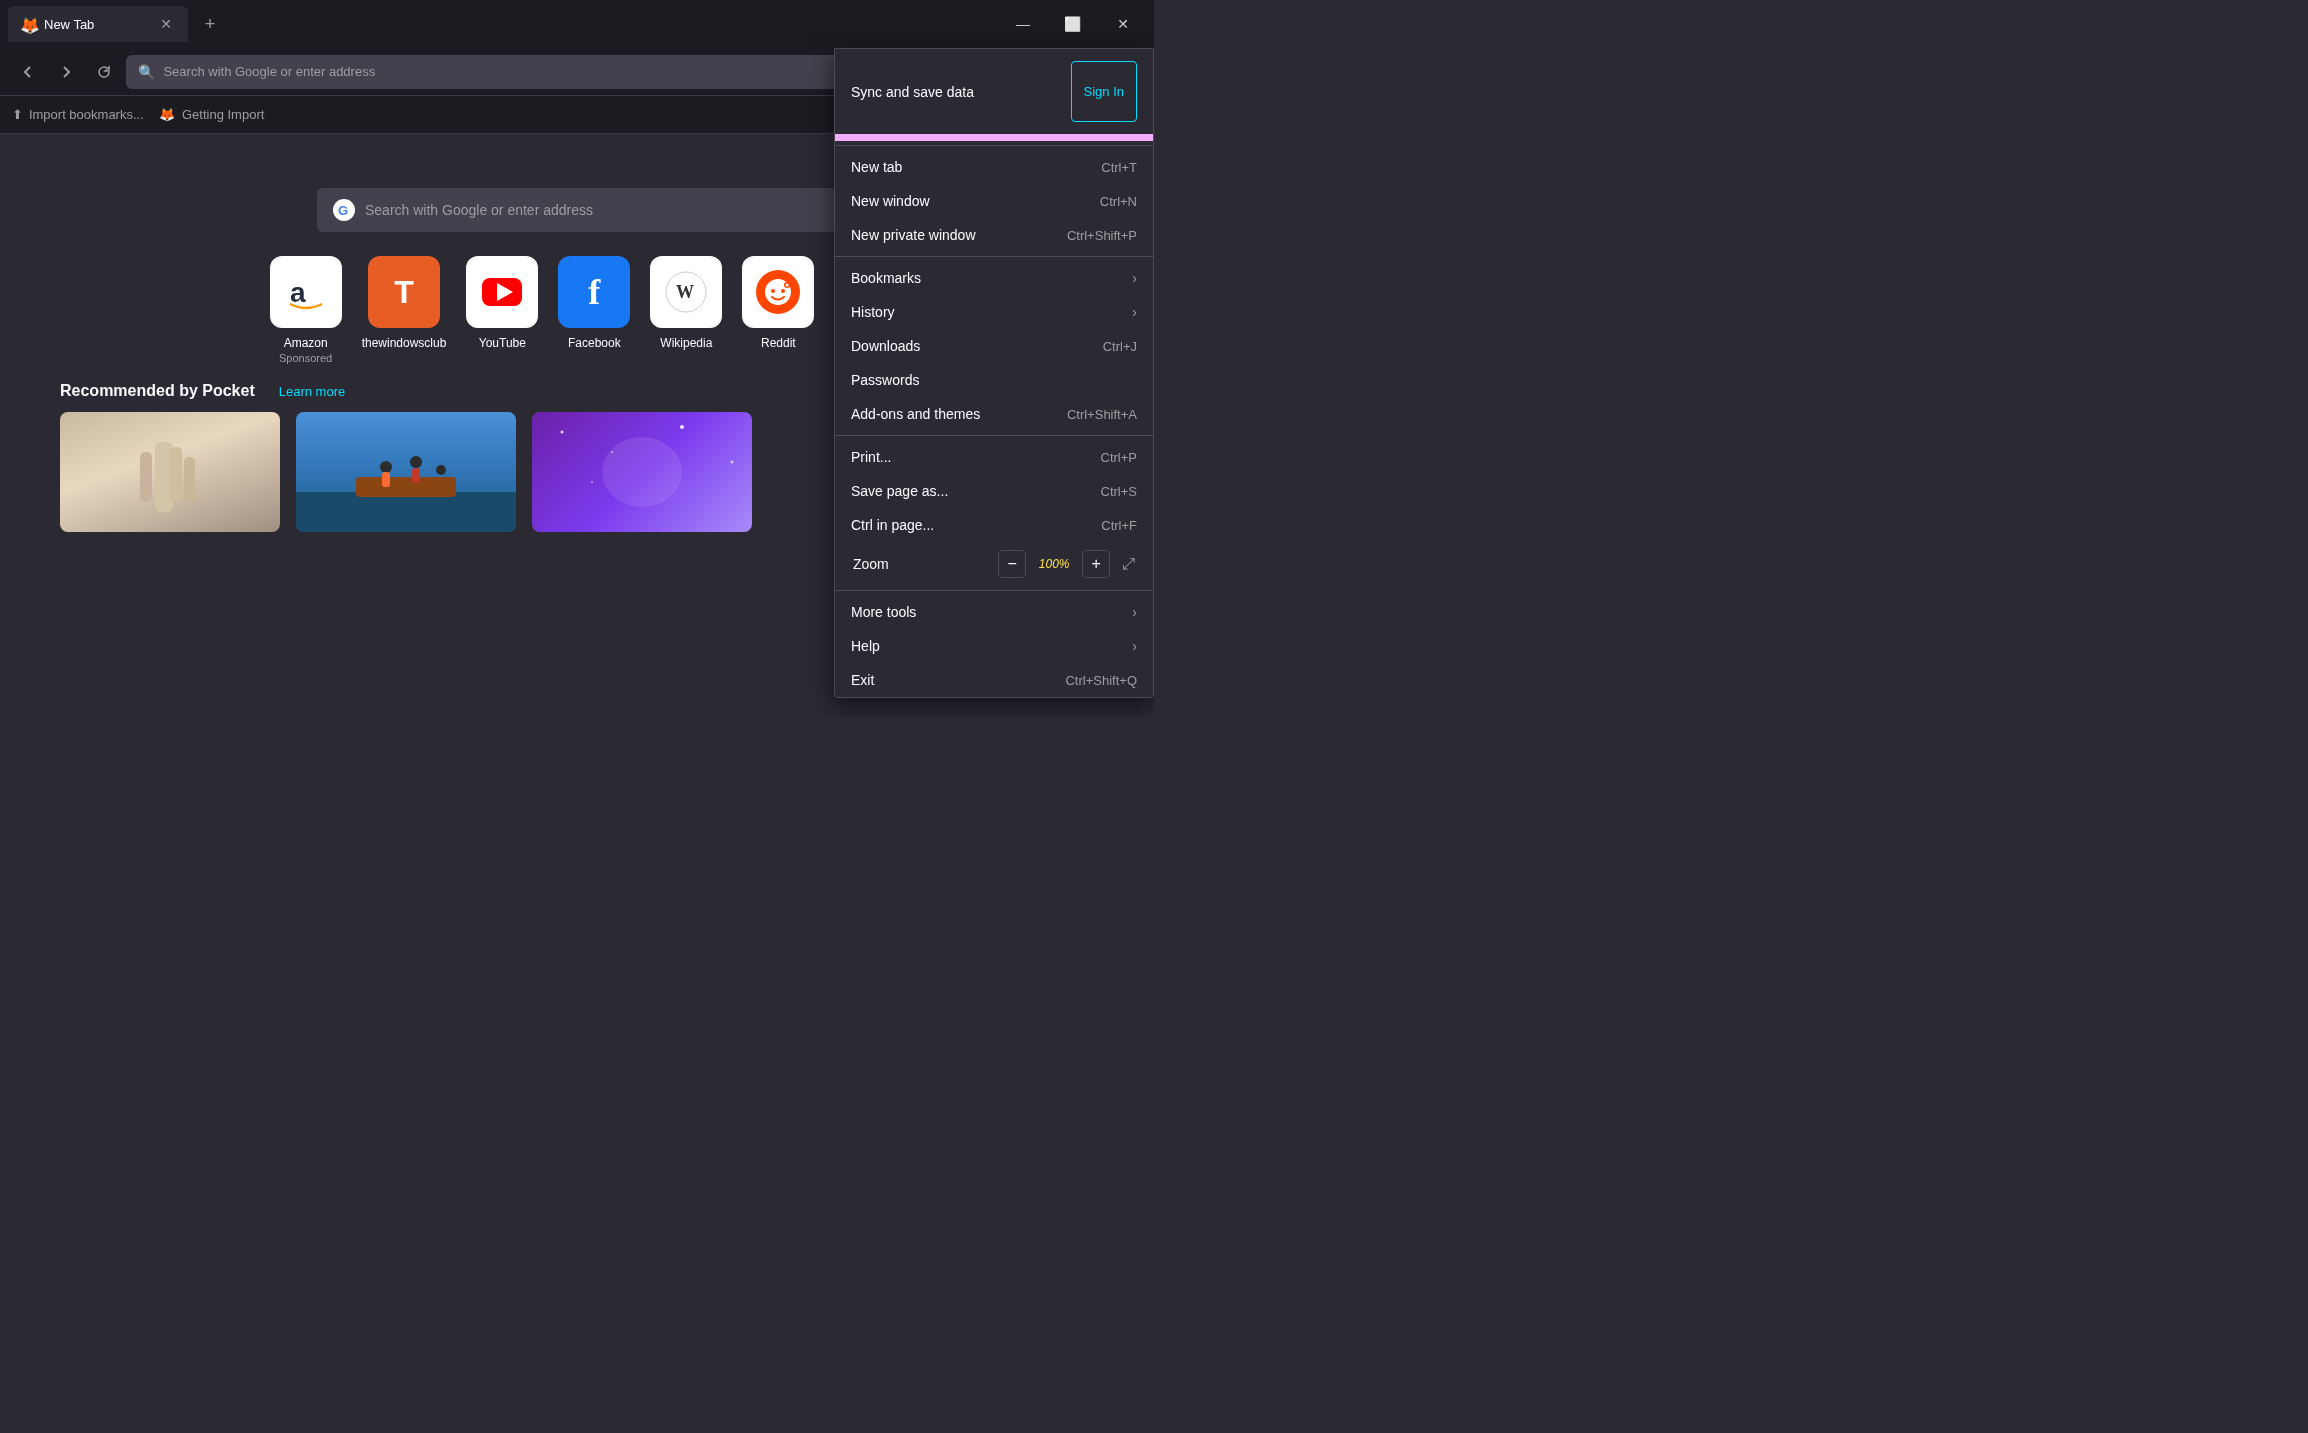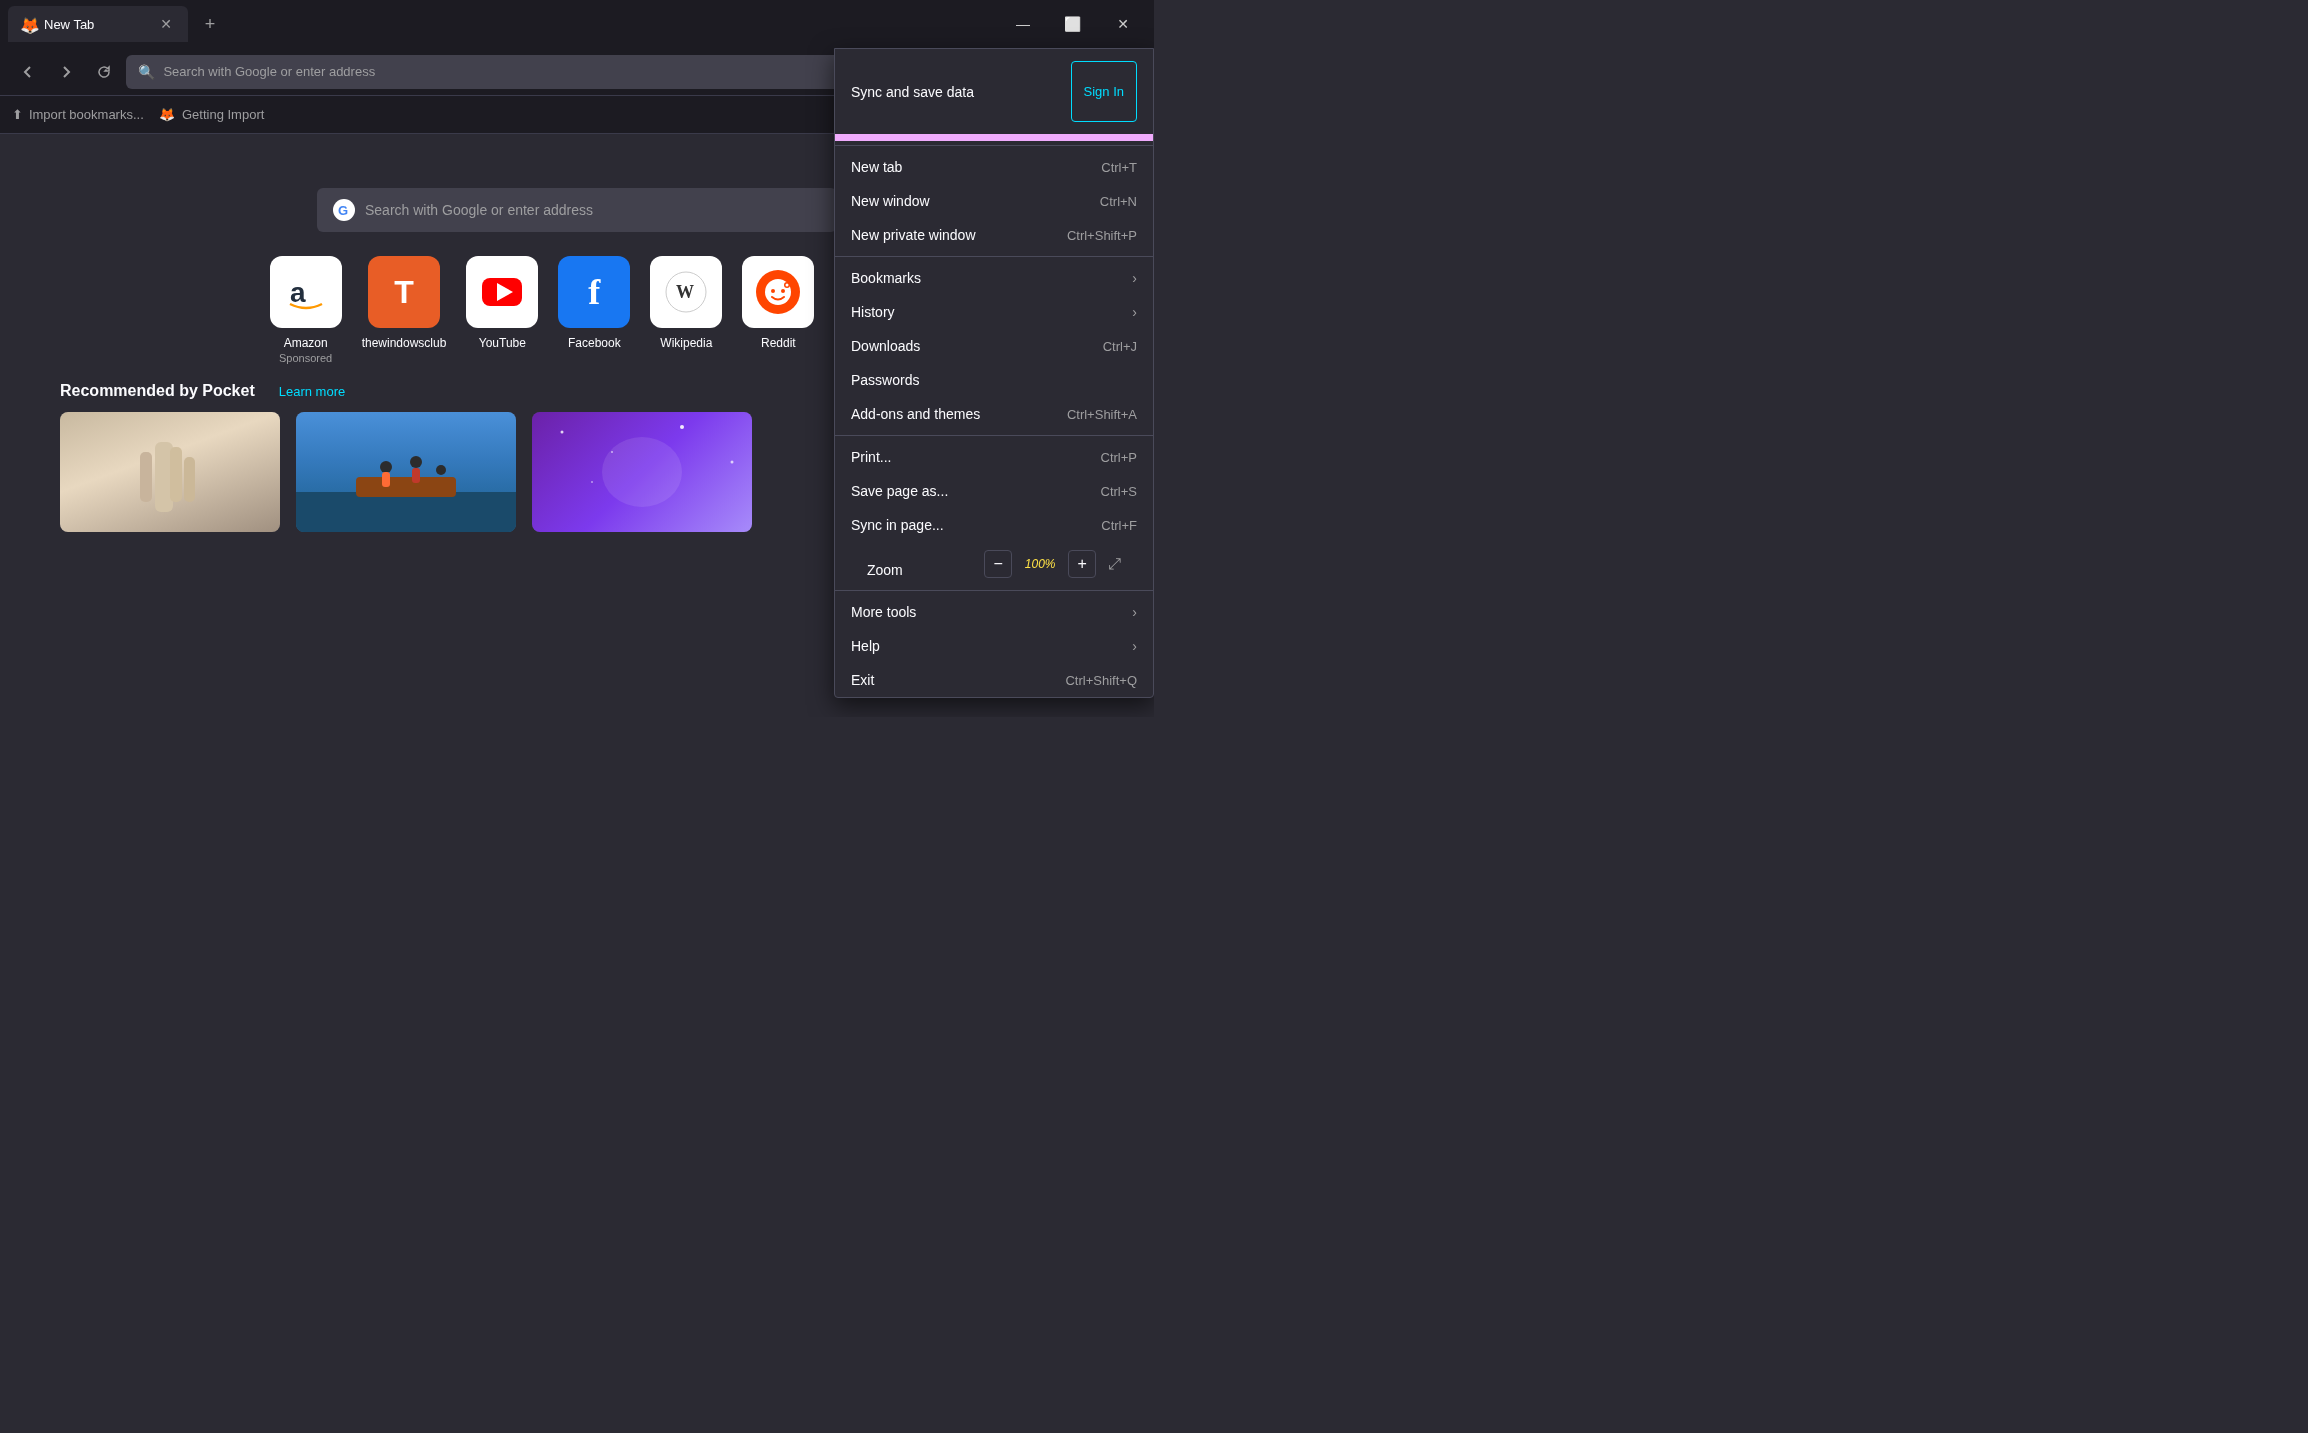--- a/index.html
+++ b/index.html
@@ -329,23 +329,23 @@
       border: 2px solid #d70022;
       background: rgba(215,0,34,0.05);
     }
     .menu-item-left { display: flex; align-items: center; gap: 8px; }
     .shortcut { color: #9e9ea0; font-size: 13px; }
     .chevron-right { color: #9e9ea0; font-size: 14px; }
 
     
     .zoom-row {
       display: flex;
-      align-items: flex-end;
+      align-items: center;
       justify-content: space-between;
-      padding: 8px 32px;
+      padding: 8px 18px;
     }
     .zoom-label { color: #fbfbfe; font-size: 14px; }
     .zoom-controls {
       display: flex;
       align-items: center;
       gap: 8px;
     }
     .zoom-btn {
       width: 28px;
       height: 28px;
@@ -655,21 +655,21 @@
     <span>Print...</span>
     <span class="shortcut">Ctrl+P</span>
   </div>
 
   <div class="menu-item">
     <span>Save page as...</span>
     <span class="shortcut">Ctrl+S</span>
   </div>
 
   <div class="menu-item">
-    <span>Sync in page...</span>
+    <span>Ctrl in page...</span>
     <span class="shortcut">Ctrl+F</span>
   </div>
 
   <div class="zoom-row">
     <span class="zoom-label">Zoom</span>
     <div class="zoom-controls">
       <button class="zoom-btn">−</button>
       <span class="zoom-value">100%</span>
       <button class="zoom-btn">+</button>
       <span class="zoom-expand">⤢</span>

